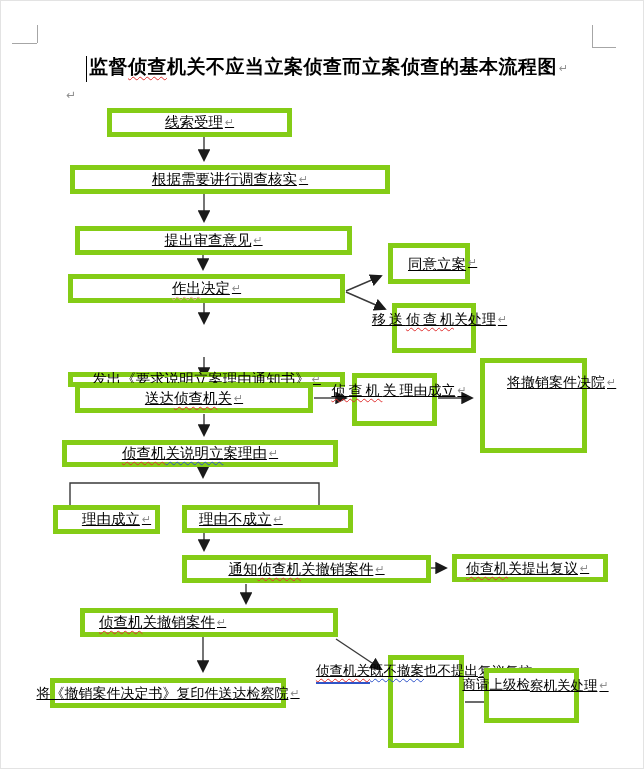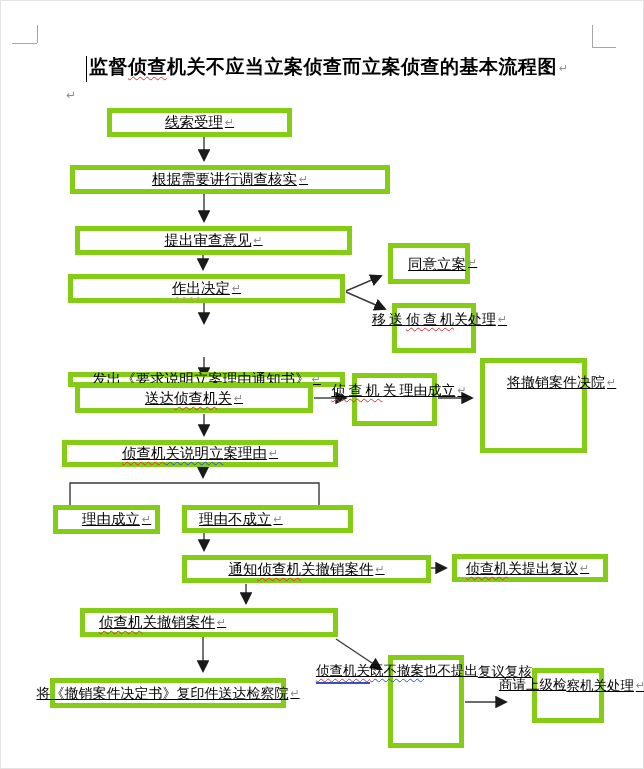--- a/index.html
+++ b/index.html
@@ -178,18 +178,18 @@
       <span class="pilcrow">↵</span>
   </div>
 
   <div class="node multiline" style="left:388px;top:655px;width:76px;height:93px;padding-left:7px;font-size:13.5px;line-height:22px;">
     <span class="ln wr ub">侦查机关</span>
     <span class="ln wb">既不撤案</span>
     <span class="ln">也不提出</span>
     <span class="ln"><span>复议复核</span><span class="pilcrow">↵</span></span>
   </div>
 
-  <div class="node multiline" style="left:532px;top:668px;width:72px;height:55px;padding-left:8px;font-size:13.5px;line-height:24px;">
+  <div class="node multiline" style="left:484px;top:668px;width:95px;height:55px;padding-left:8px;font-size:13.5px;line-height:24px;">
     <span class="ln">商请上级检</span>
     <span class="ln"><span>察机关处理</span><span class="pilcrow">↵</span></span>
   </div>
 
 </div>
 
 </body></html>

